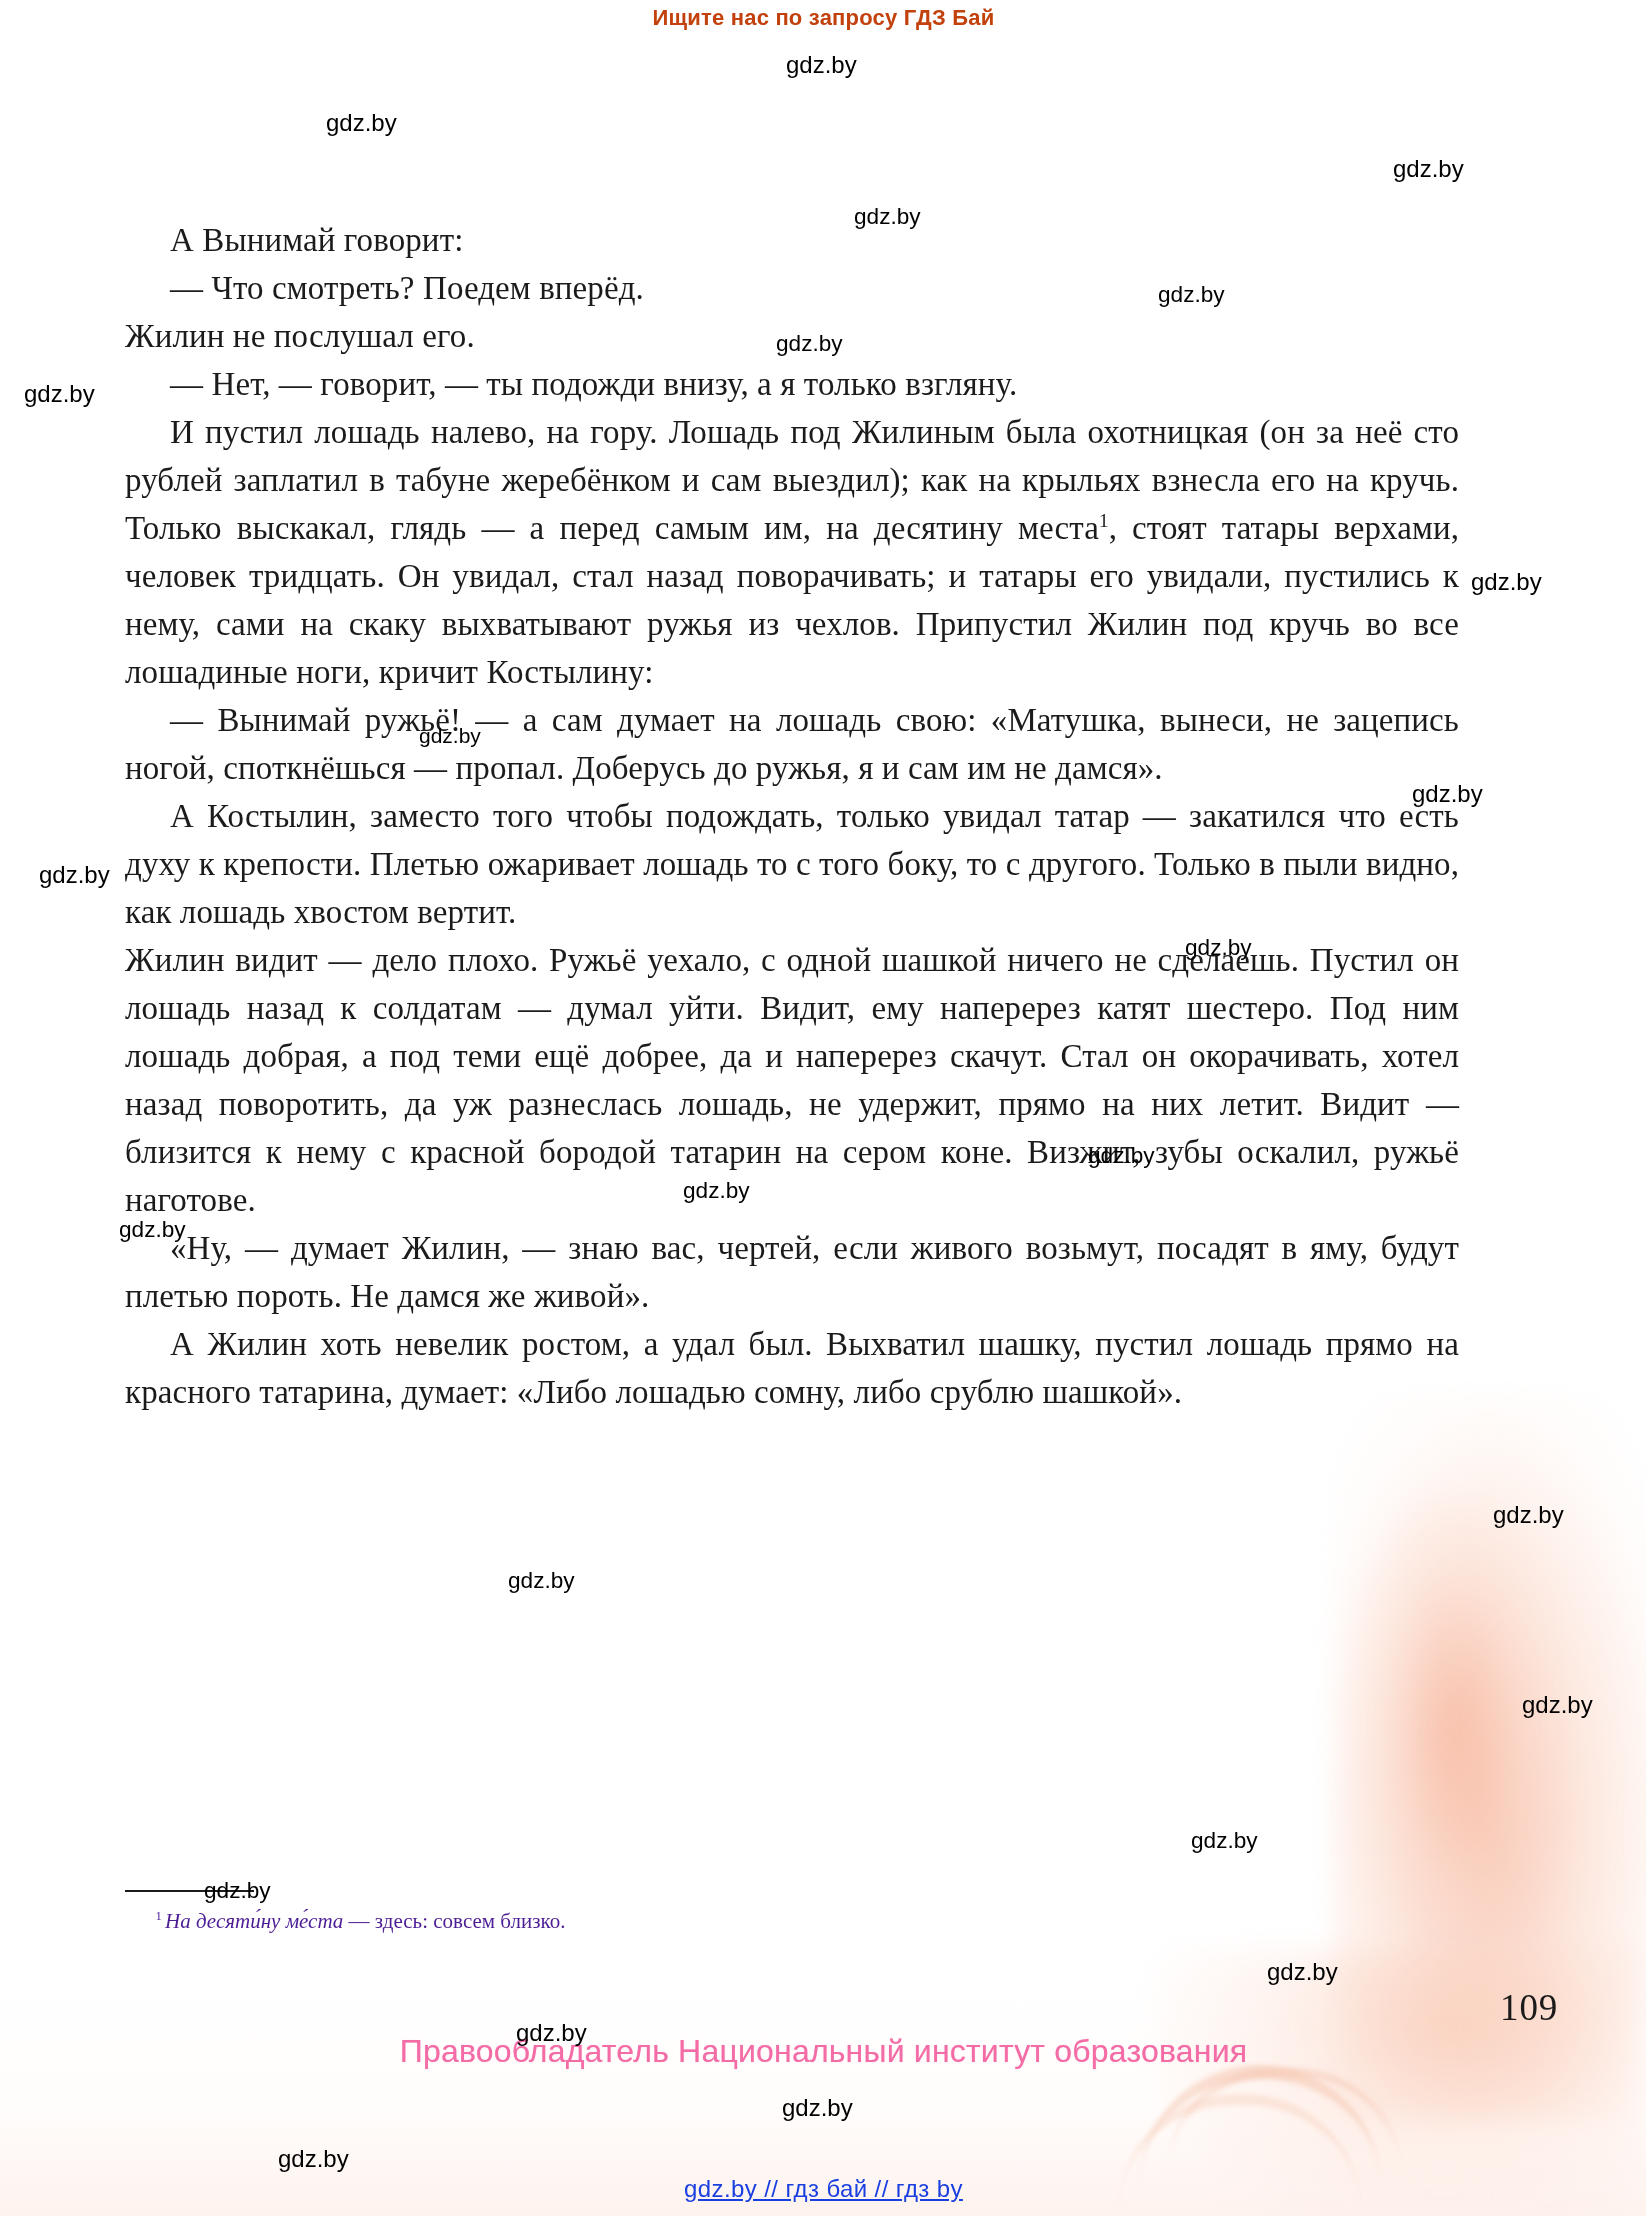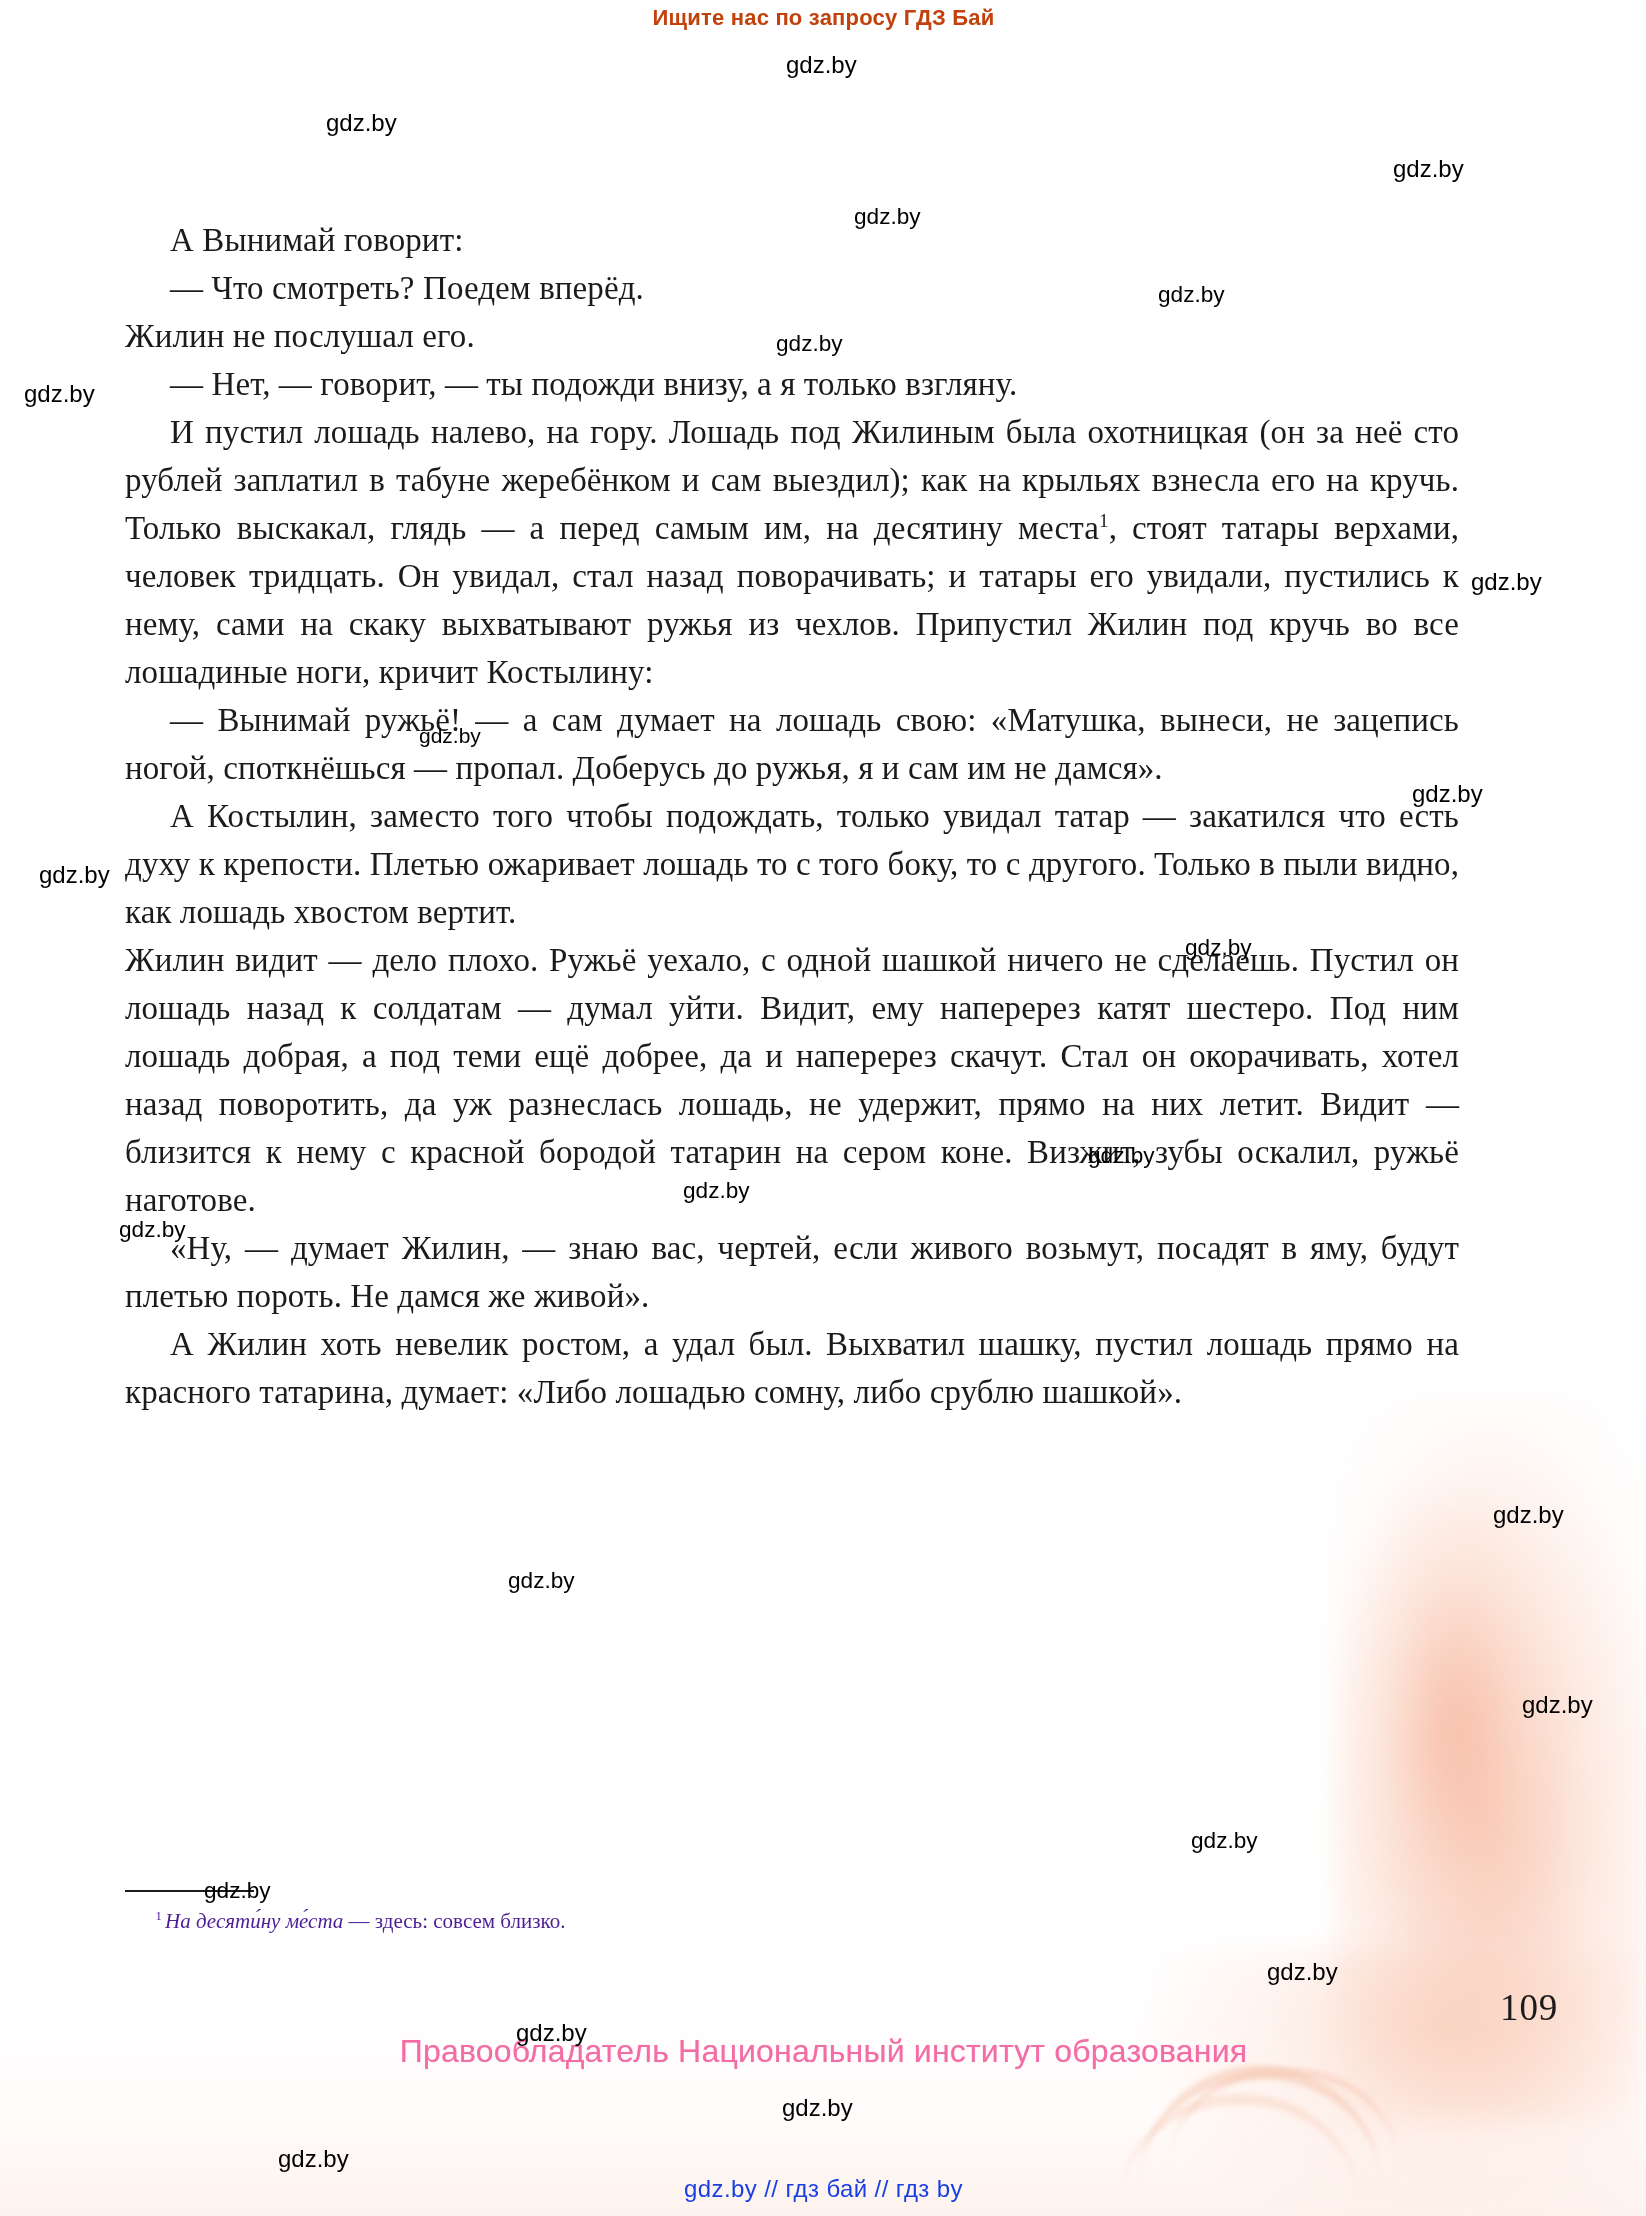--- a/index.html
+++ b/index.html
@@ -214,20 +214,21 @@
     width: 1647px;
     text-align: center;
     z-index: 6;
   }
   .site-footer .footer-text {
     display: inline-block;
     font-family: "Liberation Sans", "DejaVu Sans", sans-serif;
     font-size: 24px;
     color: #1a3fe0;
     letter-spacing: 0.4px;
+    text-decoration: underline;
   }
 </style>
 </head>
 <body>
 
 <div class="bg-haze-bottom"></div>
 <div class="bg-art">
   <div class="bg-blob-a"></div>
   <div class="bg-blob-b"></div>
   <div class="bg-blob-c"></div>

